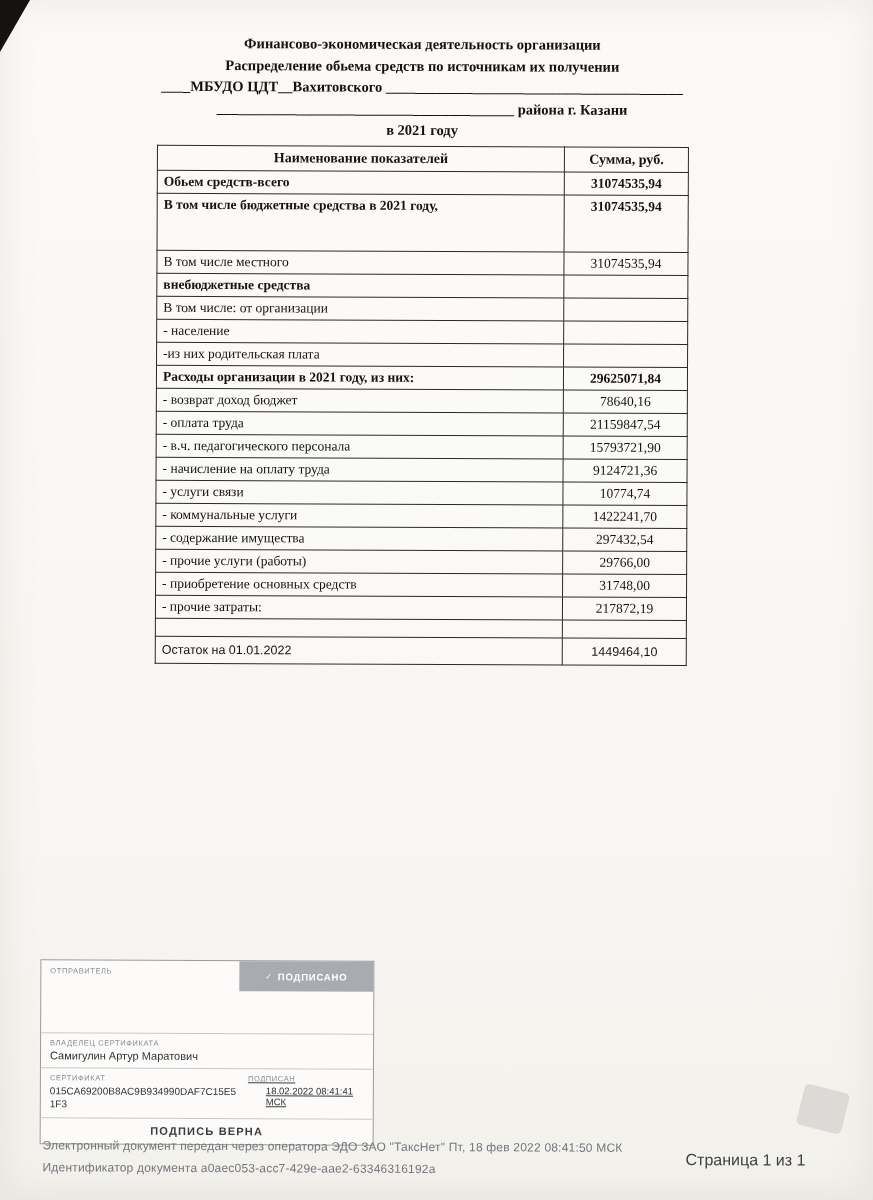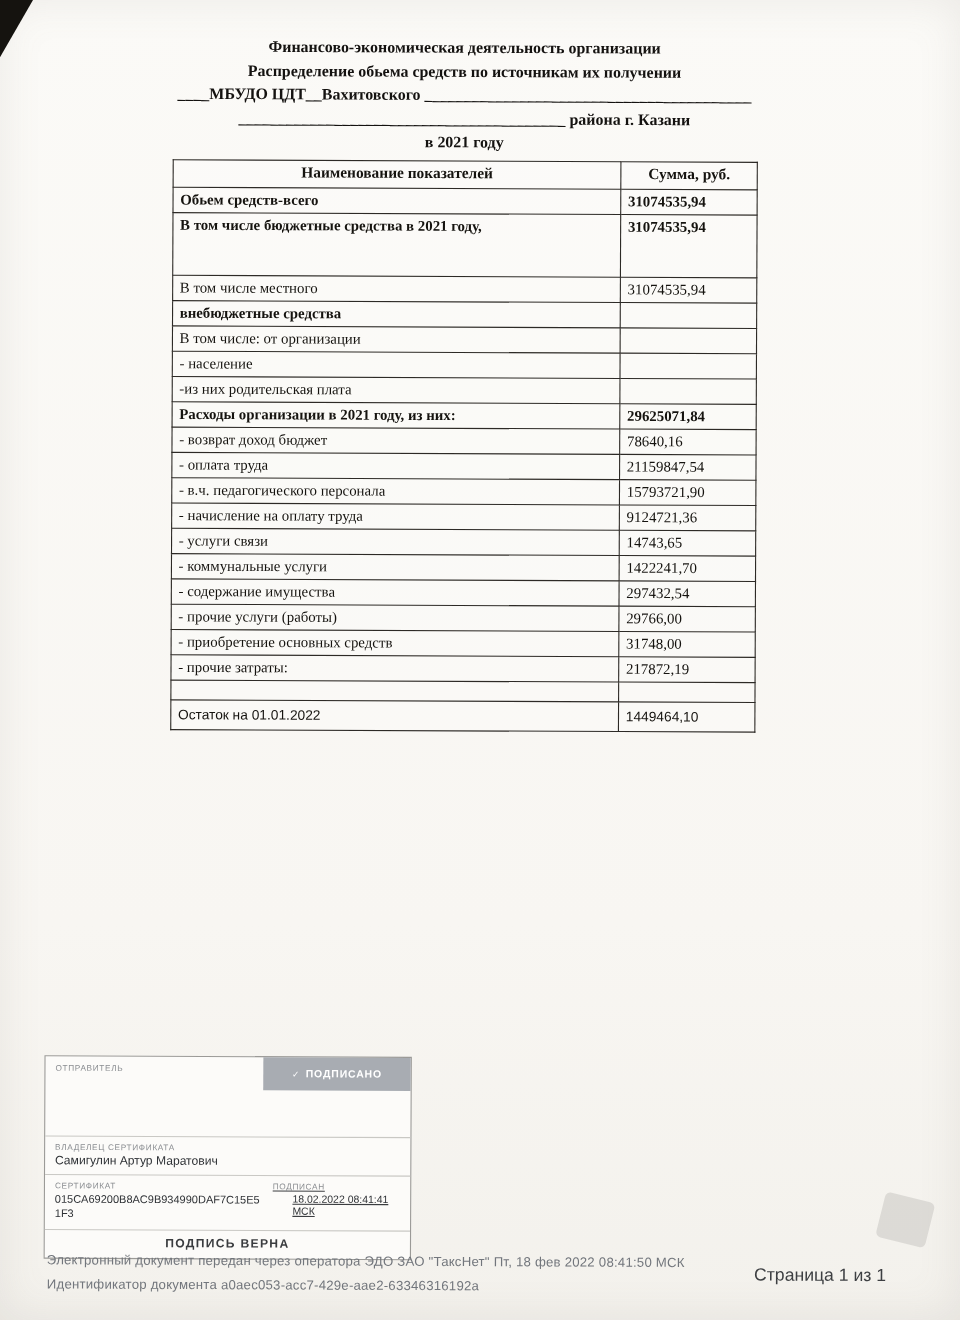--- a/index.html
+++ b/index.html
@@ -37,21 +37,21 @@
   table.fin {
     position:absolute; left:155px; top:146px; width:532px;
     border-collapse:collapse; font-size:13.5px; color:#15130f;
     background:rgba(255,255,255,.25);
   }
   table.fin th, table.fin td {
     border:1.2px solid #2d2a26; padding:1px 6px; height:20px; line-height:1.2;
     vertical-align:middle;
   }
   table.fin th { font-size:14px; text-align:center; height:22px; }
-  td.val { text-align:left; }
+  td.val { text-align:center; }
   tr.bold td { font-weight:bold; }
   tr.tall td { height:52px; vertical-align:top; padding-top:3px; }
   tr.spacer td { height:15px; }
   tr.sansrow td {
     font-family:"Liberation Sans","DejaVu Sans",sans-serif;
     font-size:12.5px; height:24px;
   }
 
   
   .stamp {
@@ -169,21 +169,21 @@
         <tr>
           <td>- в.ч. педагогического персонала</td>
           <td class="val">15793721,90</td>
         </tr>
         <tr>
           <td>- начисление на оплату труда</td>
           <td class="val">9124721,36</td>
         </tr>
         <tr>
           <td>- услуги связи</td>
-          <td class="val">14743,65</td>
+          <td class="val">10774,74</td>
         </tr>
         <tr>
           <td>- коммунальные услуги</td>
           <td class="val">1422241,70</td>
         </tr>
         <tr>
           <td>- содержание имущества</td>
           <td class="val">297432,54</td>
         </tr>
         <tr>

